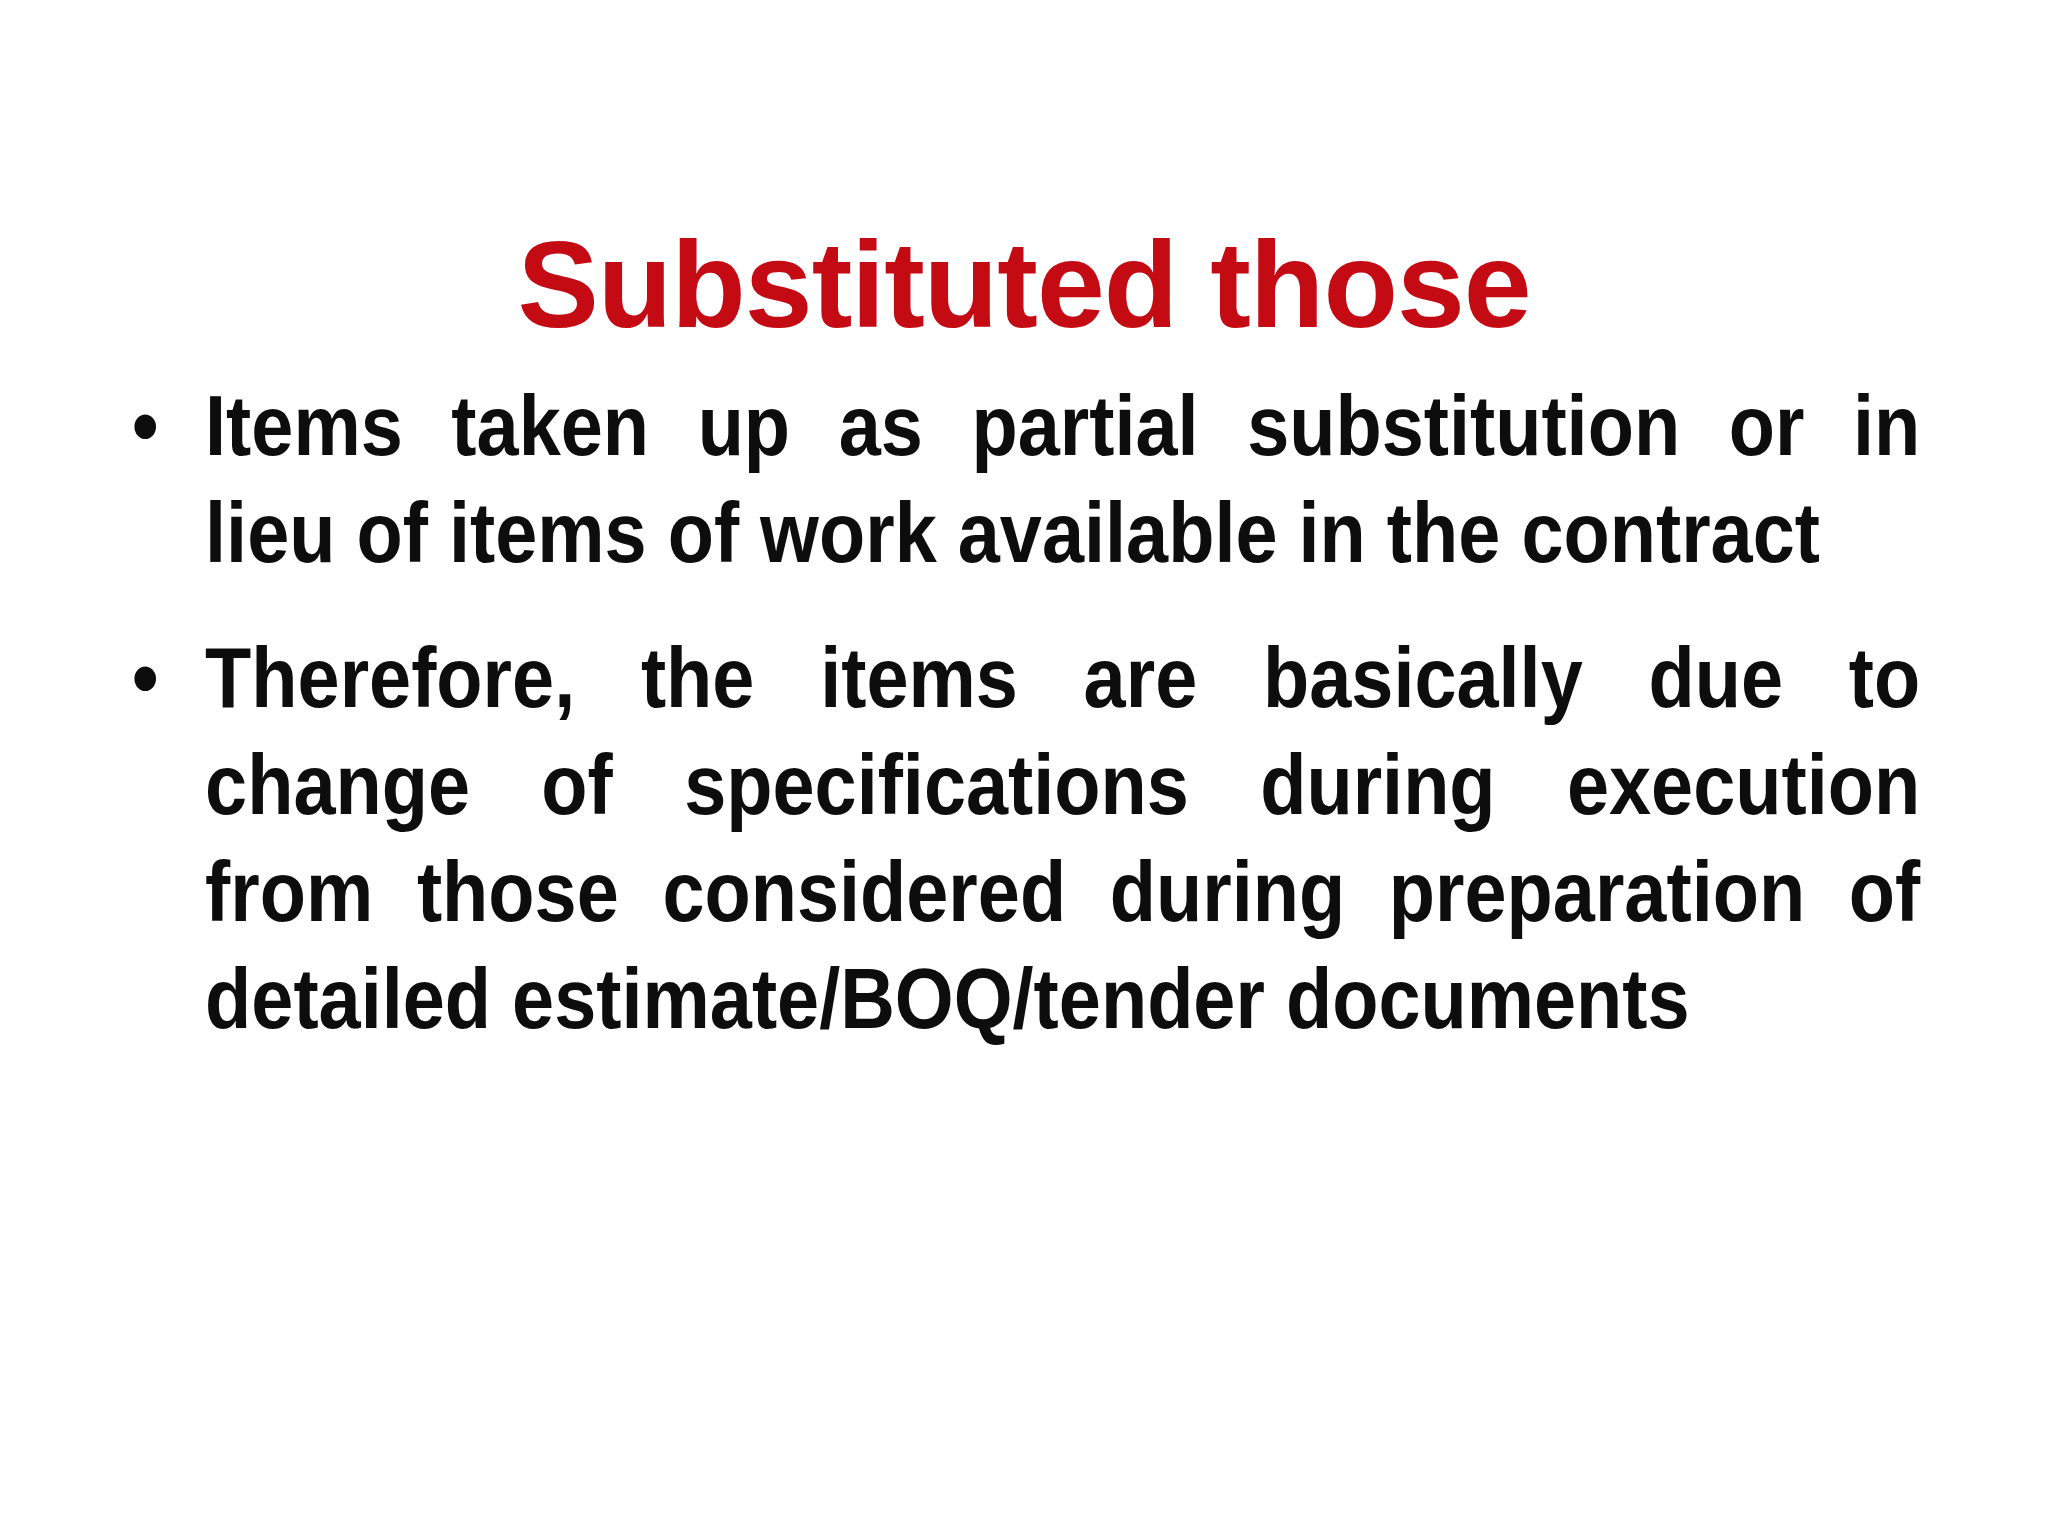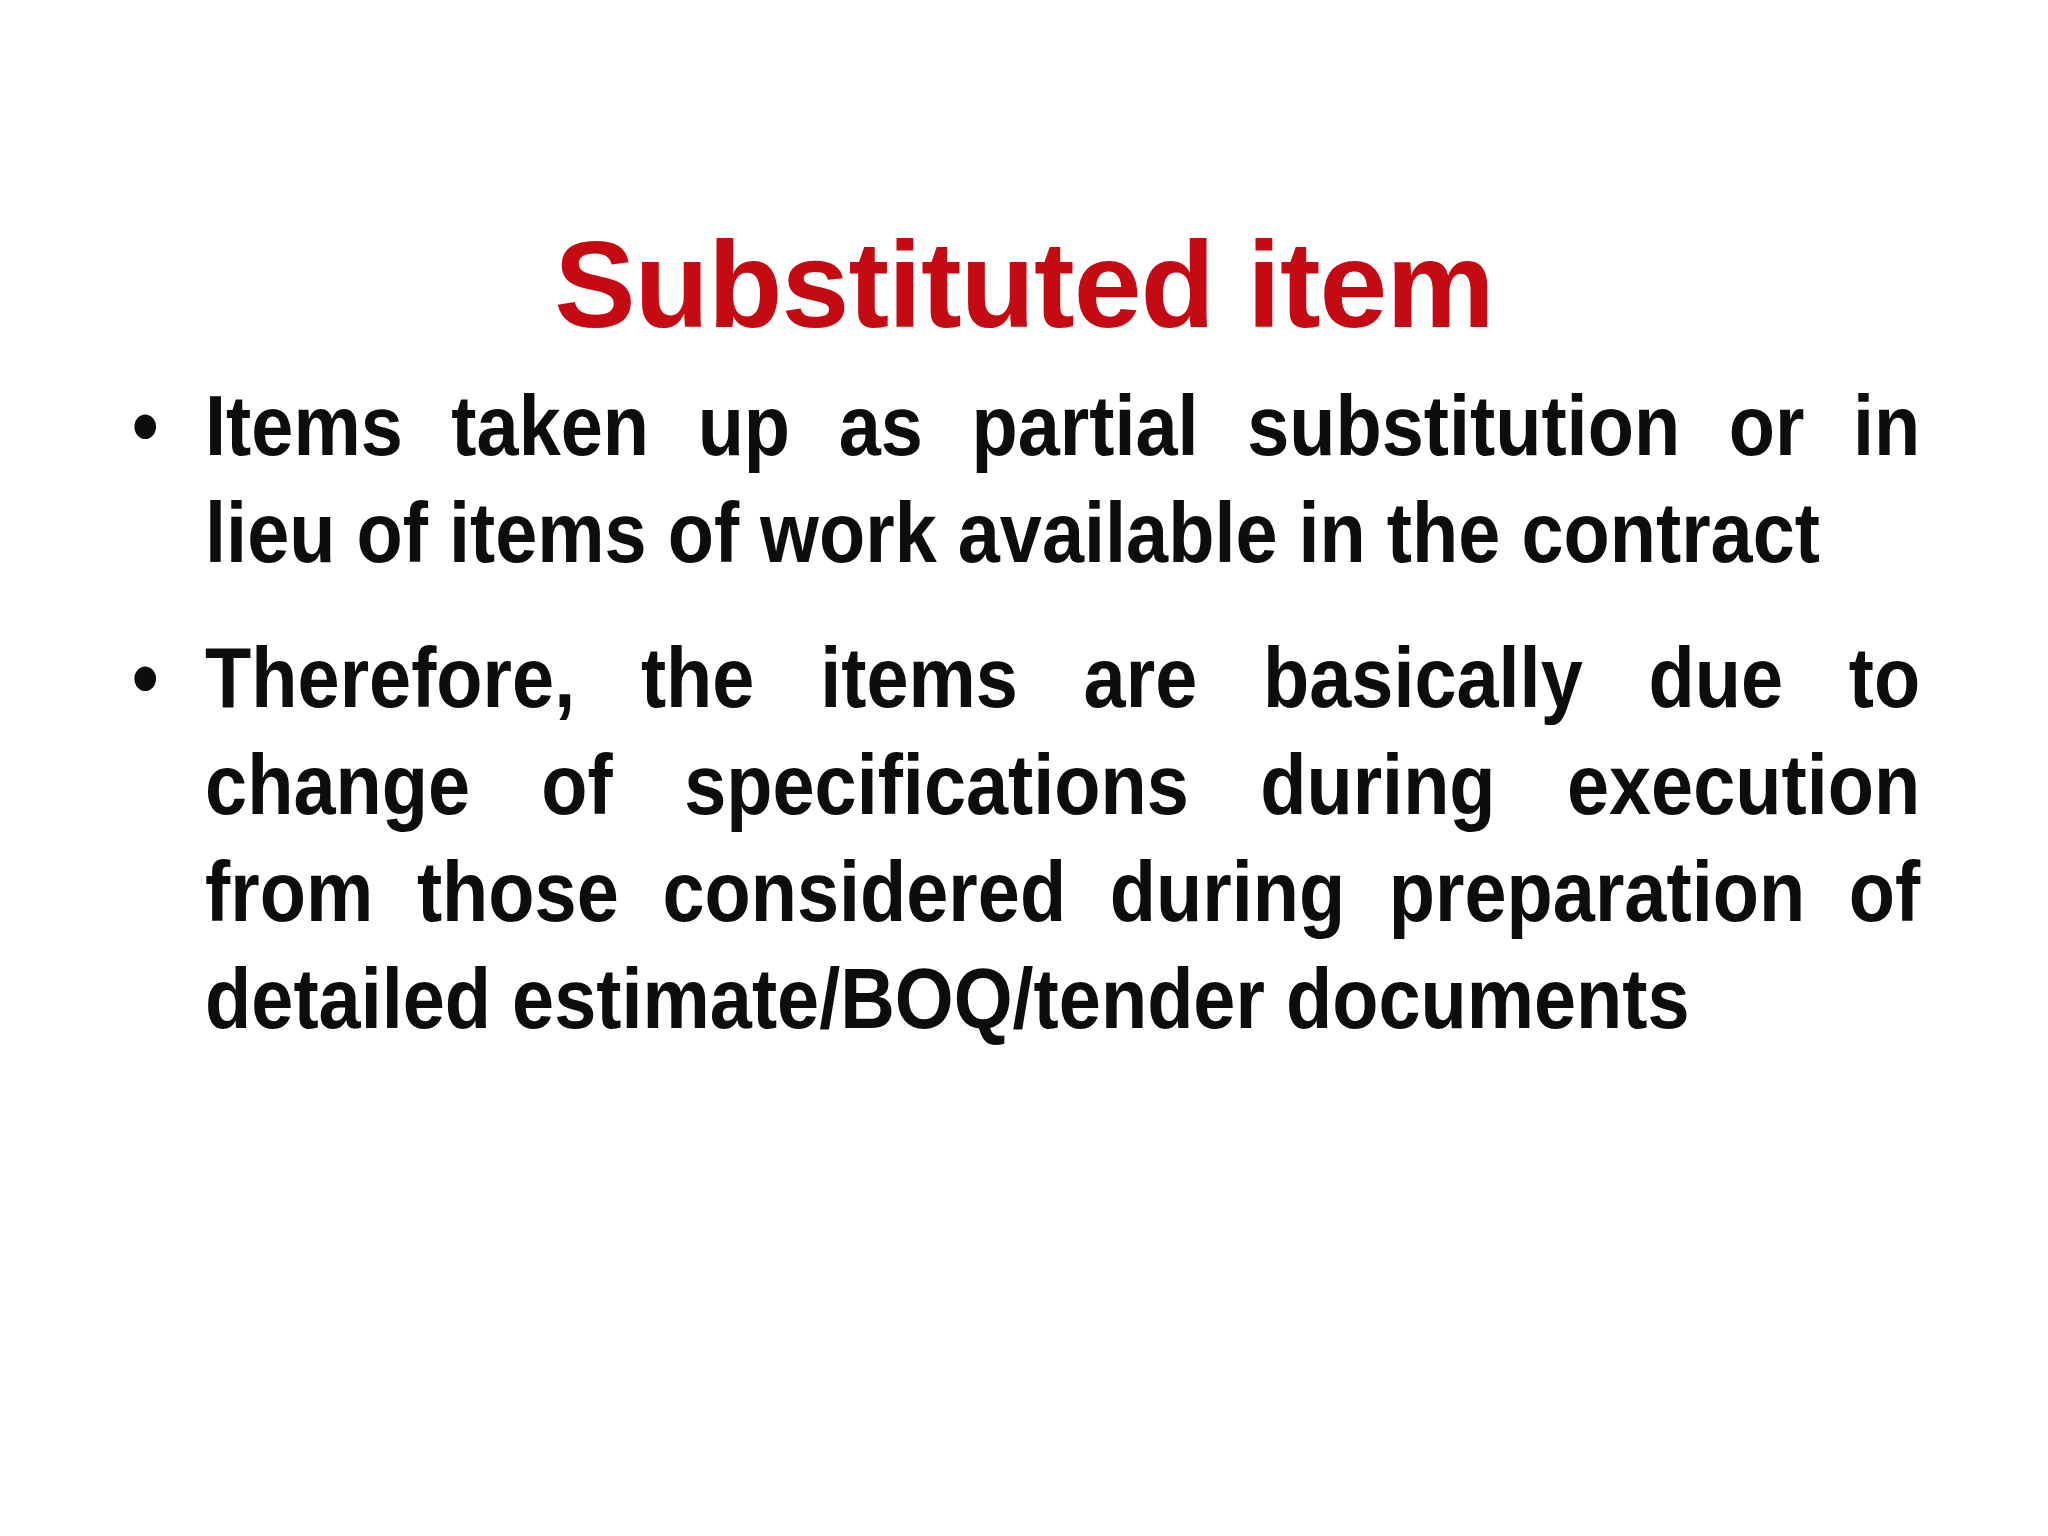--- a/index.html
+++ b/index.html
@@ -64,21 +64,21 @@
   .line.j {
     text-align: justify;
     text-align-last: justify;
   }
 </style>
 </head>
 <body>
 
 <div class="slide">
 
-  <h1 class="title">Substituted item</h1>
+  <h1 class="title">Substituted those</h1>
 
   <div class="content">
 
     <div class="bullet">
       <span class="marker">•</span>
       <div class="line j">Items taken up as partial substitution or in</div>
       <div class="line">lieu of items of work available in the contract</div>
     </div>
 
     <div class="bullet">

